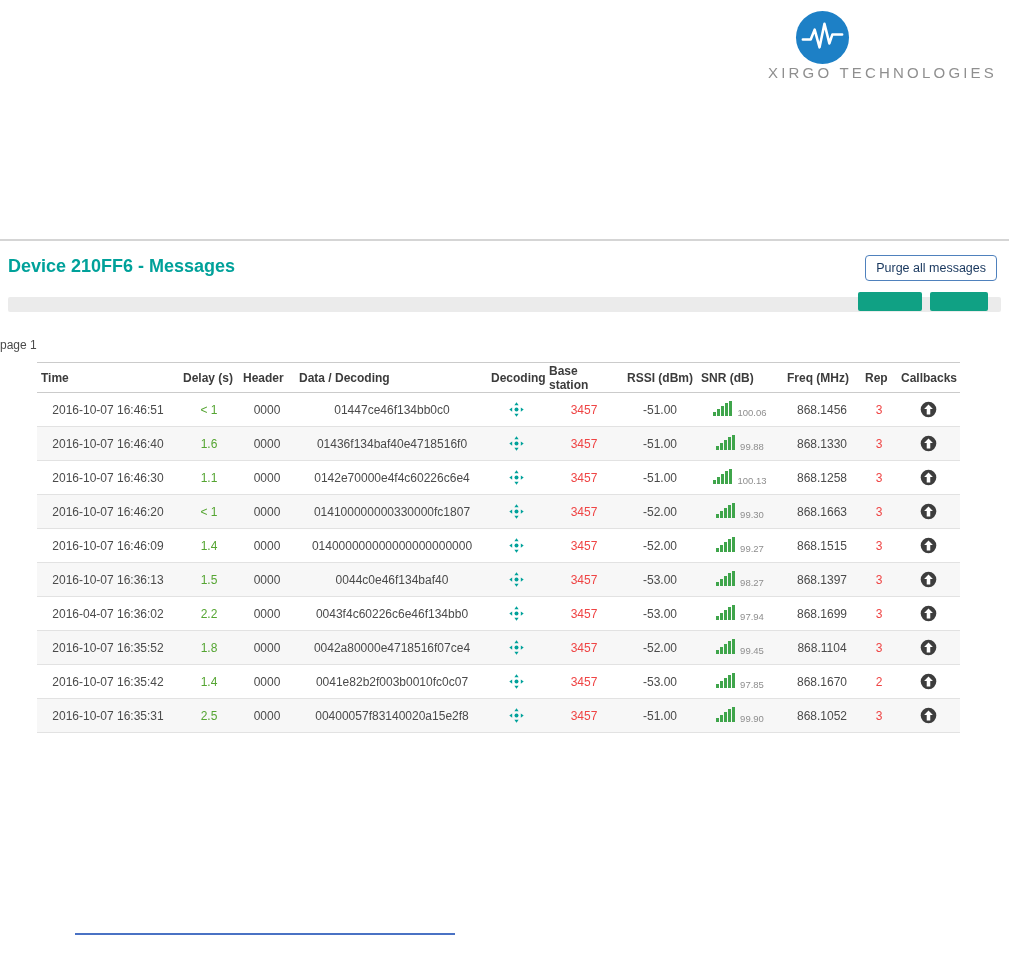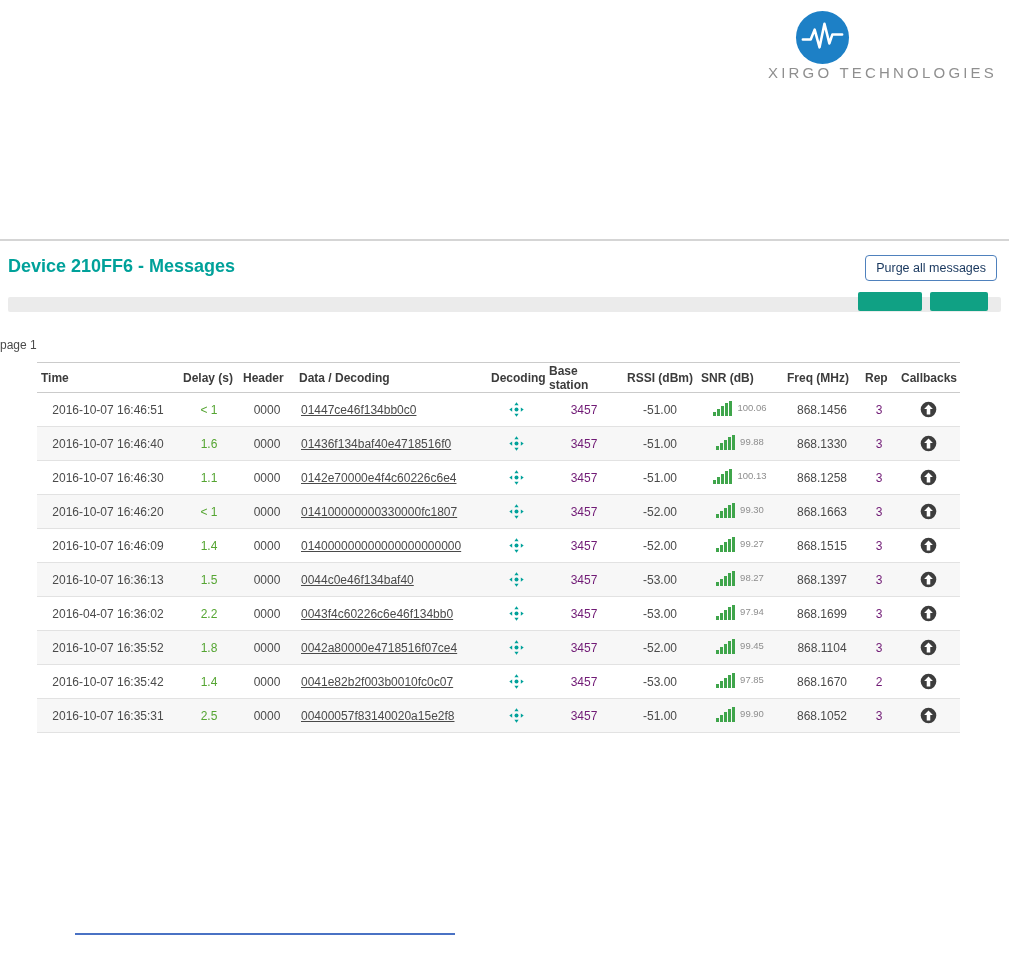--- a/index.html
+++ b/index.html
@@ -28,26 +28,26 @@
 
   .page-label { position:absolute; top:338px; left:0; width:1009px; text-align:left; font-size:12px; color:#4a4a4a; }
 
   .table-wrap { position:absolute; top:362px; left:37px; width:923px; }
   table { width:100%; border-collapse:collapse; table-layout:fixed; }
   thead th { font-size:12px; font-weight:bold; color:#3c3c3c; padding:0 4px; height:30px;
              border-top:1px solid #cbcbcb; border-bottom:1px solid #cbcbcb; text-align:left; }
   tbody td { font-size:12px; color:#4a4a4a; padding:0 4px; height:34px;
              border-bottom:1px solid #e2e2e2; text-align:center; vertical-align:middle; }
   tbody tr:nth-child(even) { background:#f7f7f7; }
-  td.c-data { text-align:left; padding-left:6px;text-decoration:underline; }
+  td.c-data { text-align:center; padding-left:6px; }
   td.c-delay { color:#55a532; }
-  .teal-link { color:#701a75; text-decoration:none; cursor:pointer; }
+  .teal-link { color:#ef4444; text-decoration:none; cursor:pointer; }
   .loc-icon svg { width:15px; height:15px; vertical-align:middle; }
   .cb-icon svg { width:17px; height:17px; vertical-align:middle; }
-  .snr-wrap { display:inline-flex; align-items:flex-start; gap:4px; }
+  .snr-wrap { display:inline-flex; align-items:flex-end; gap:4px; }
   .snr-val { font-size:9.5px; color:#8e8e8e; line-height:13px; }
 
   .bottom-line { position:absolute; top:933px; left:75px; width:380px; height:2px; background:#4a72c4; }
 
   col.w-time{width:142px} col.w-delay{width:60px} col.w-header{width:56px} col.w-data{width:192px}
   col.w-loc{width:58px} col.w-base{width:78px} col.w-rssi{width:74px} col.w-snr{width:86px}
   col.w-freq{width:78px} col.w-rep{width:36px} col.w-cb{width:63px}
 </style>
 </head>
 <body>

